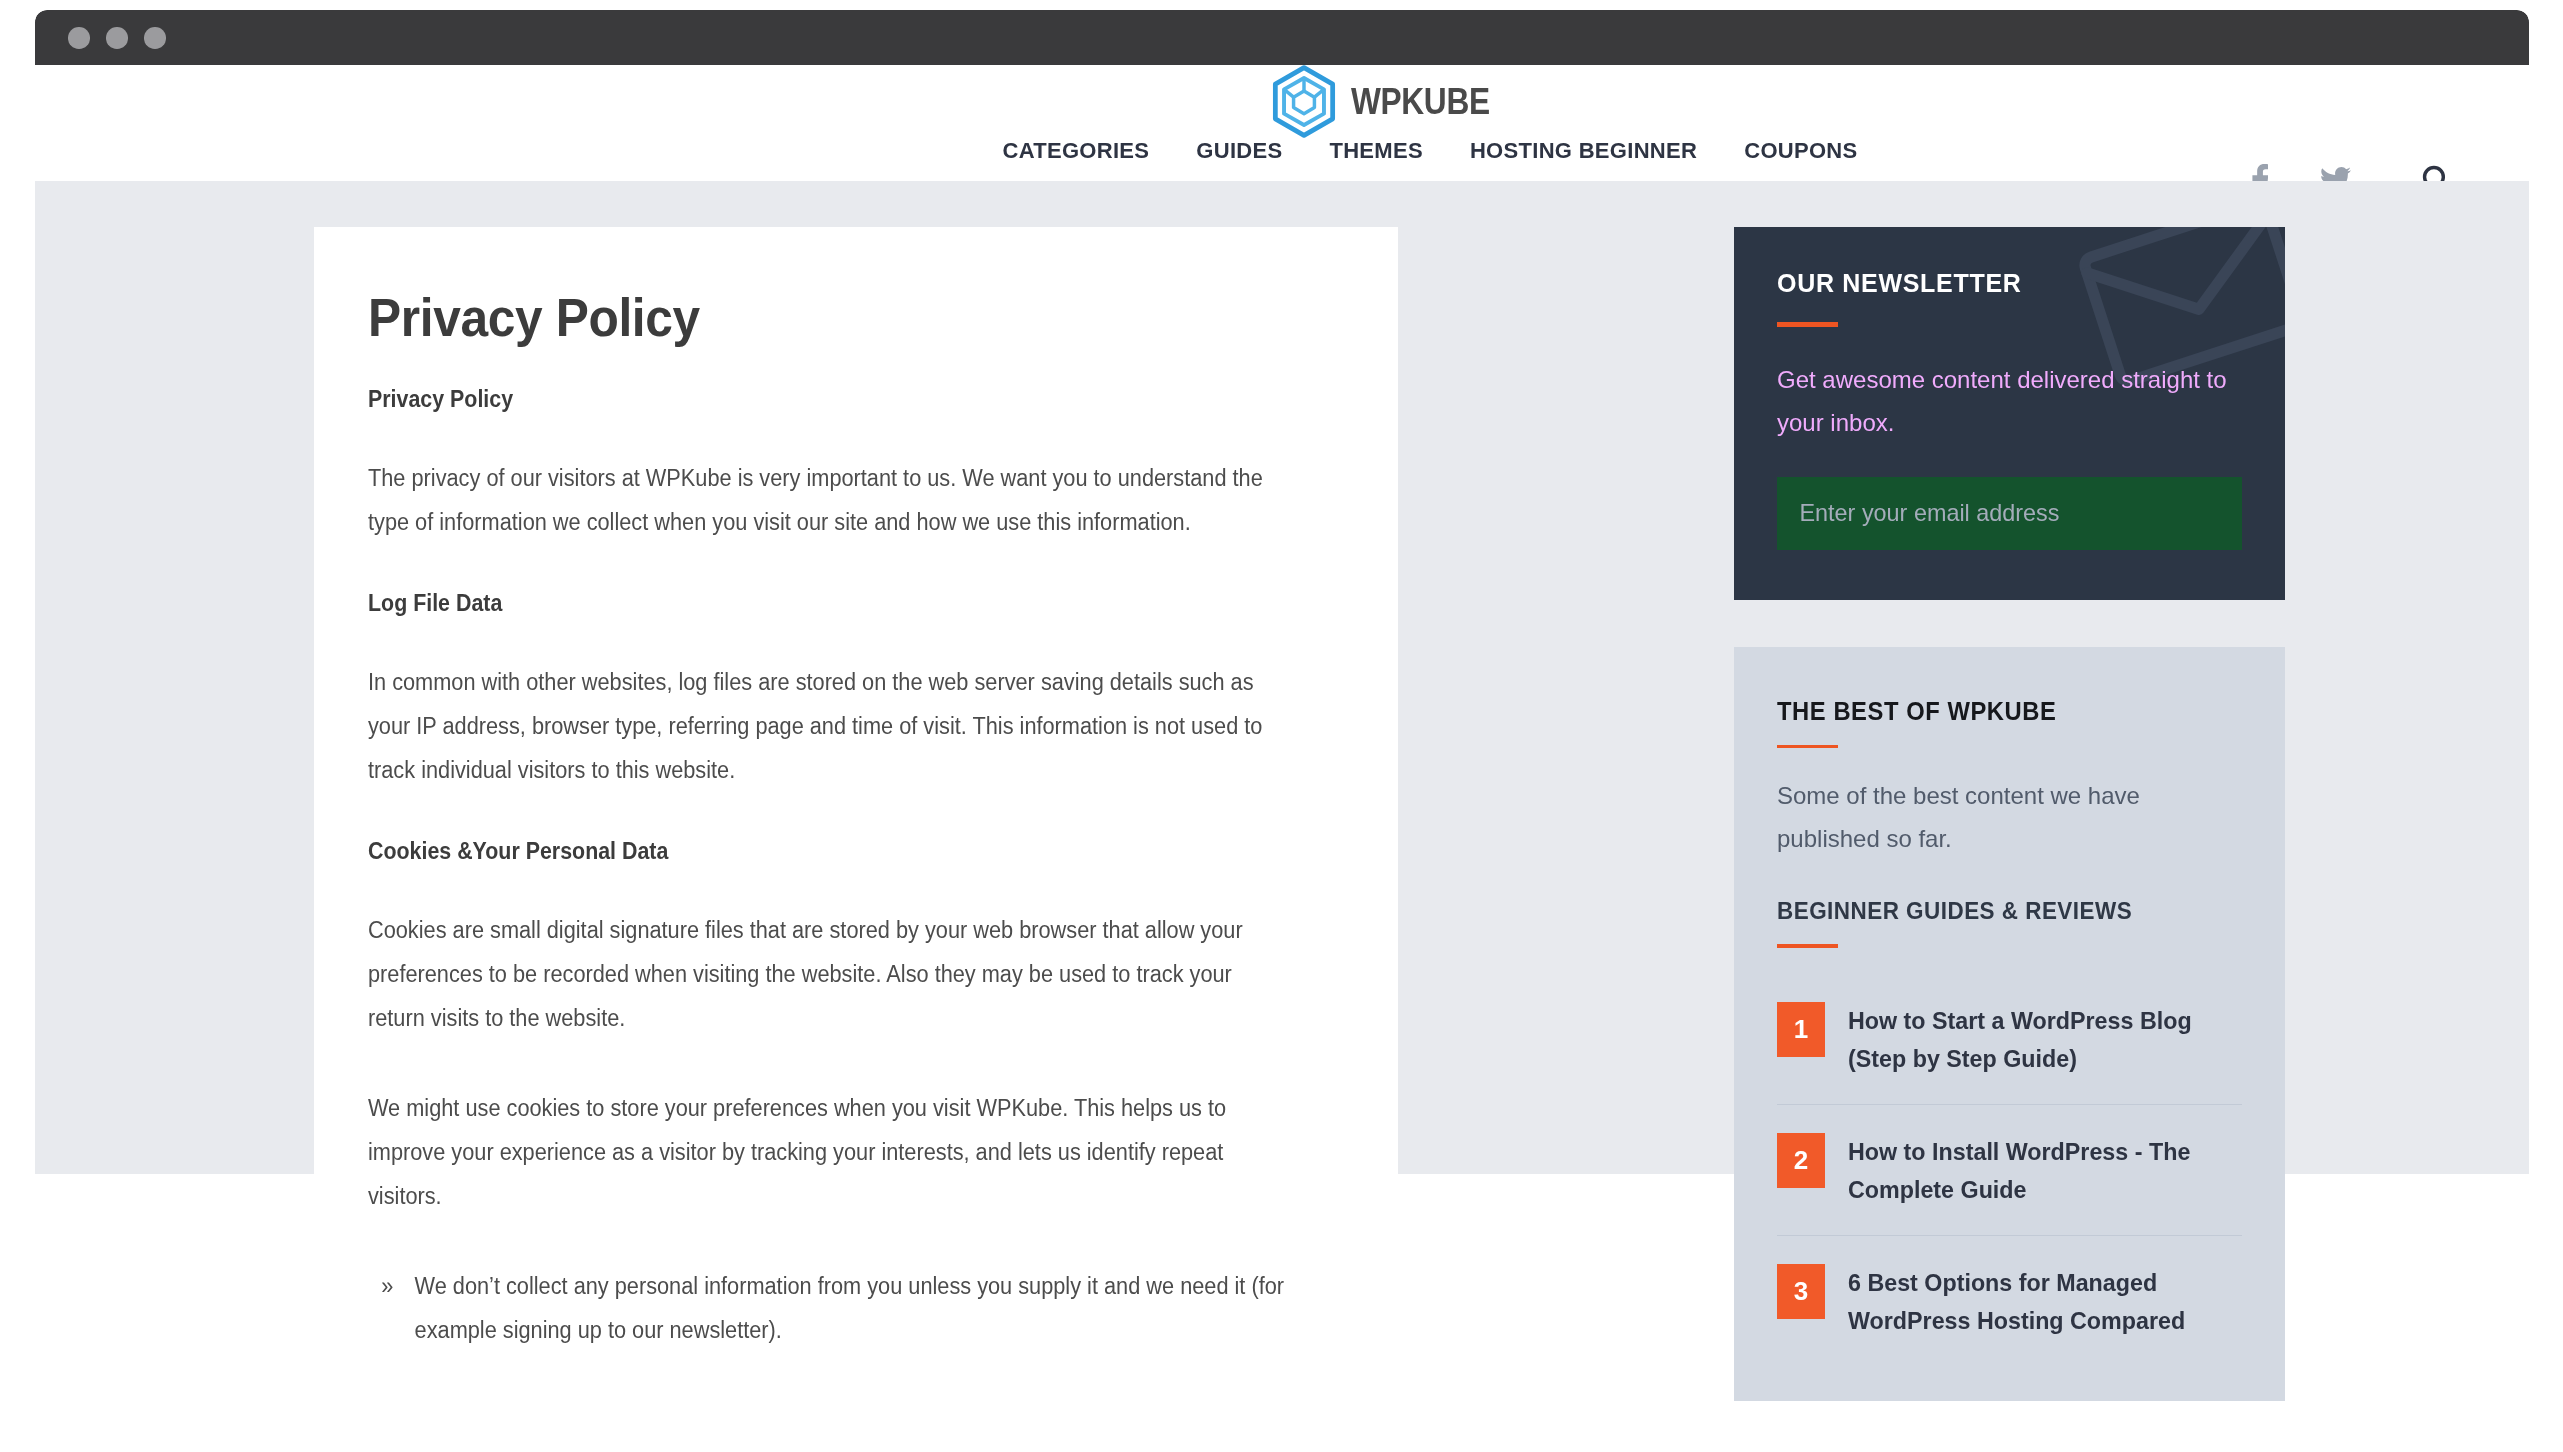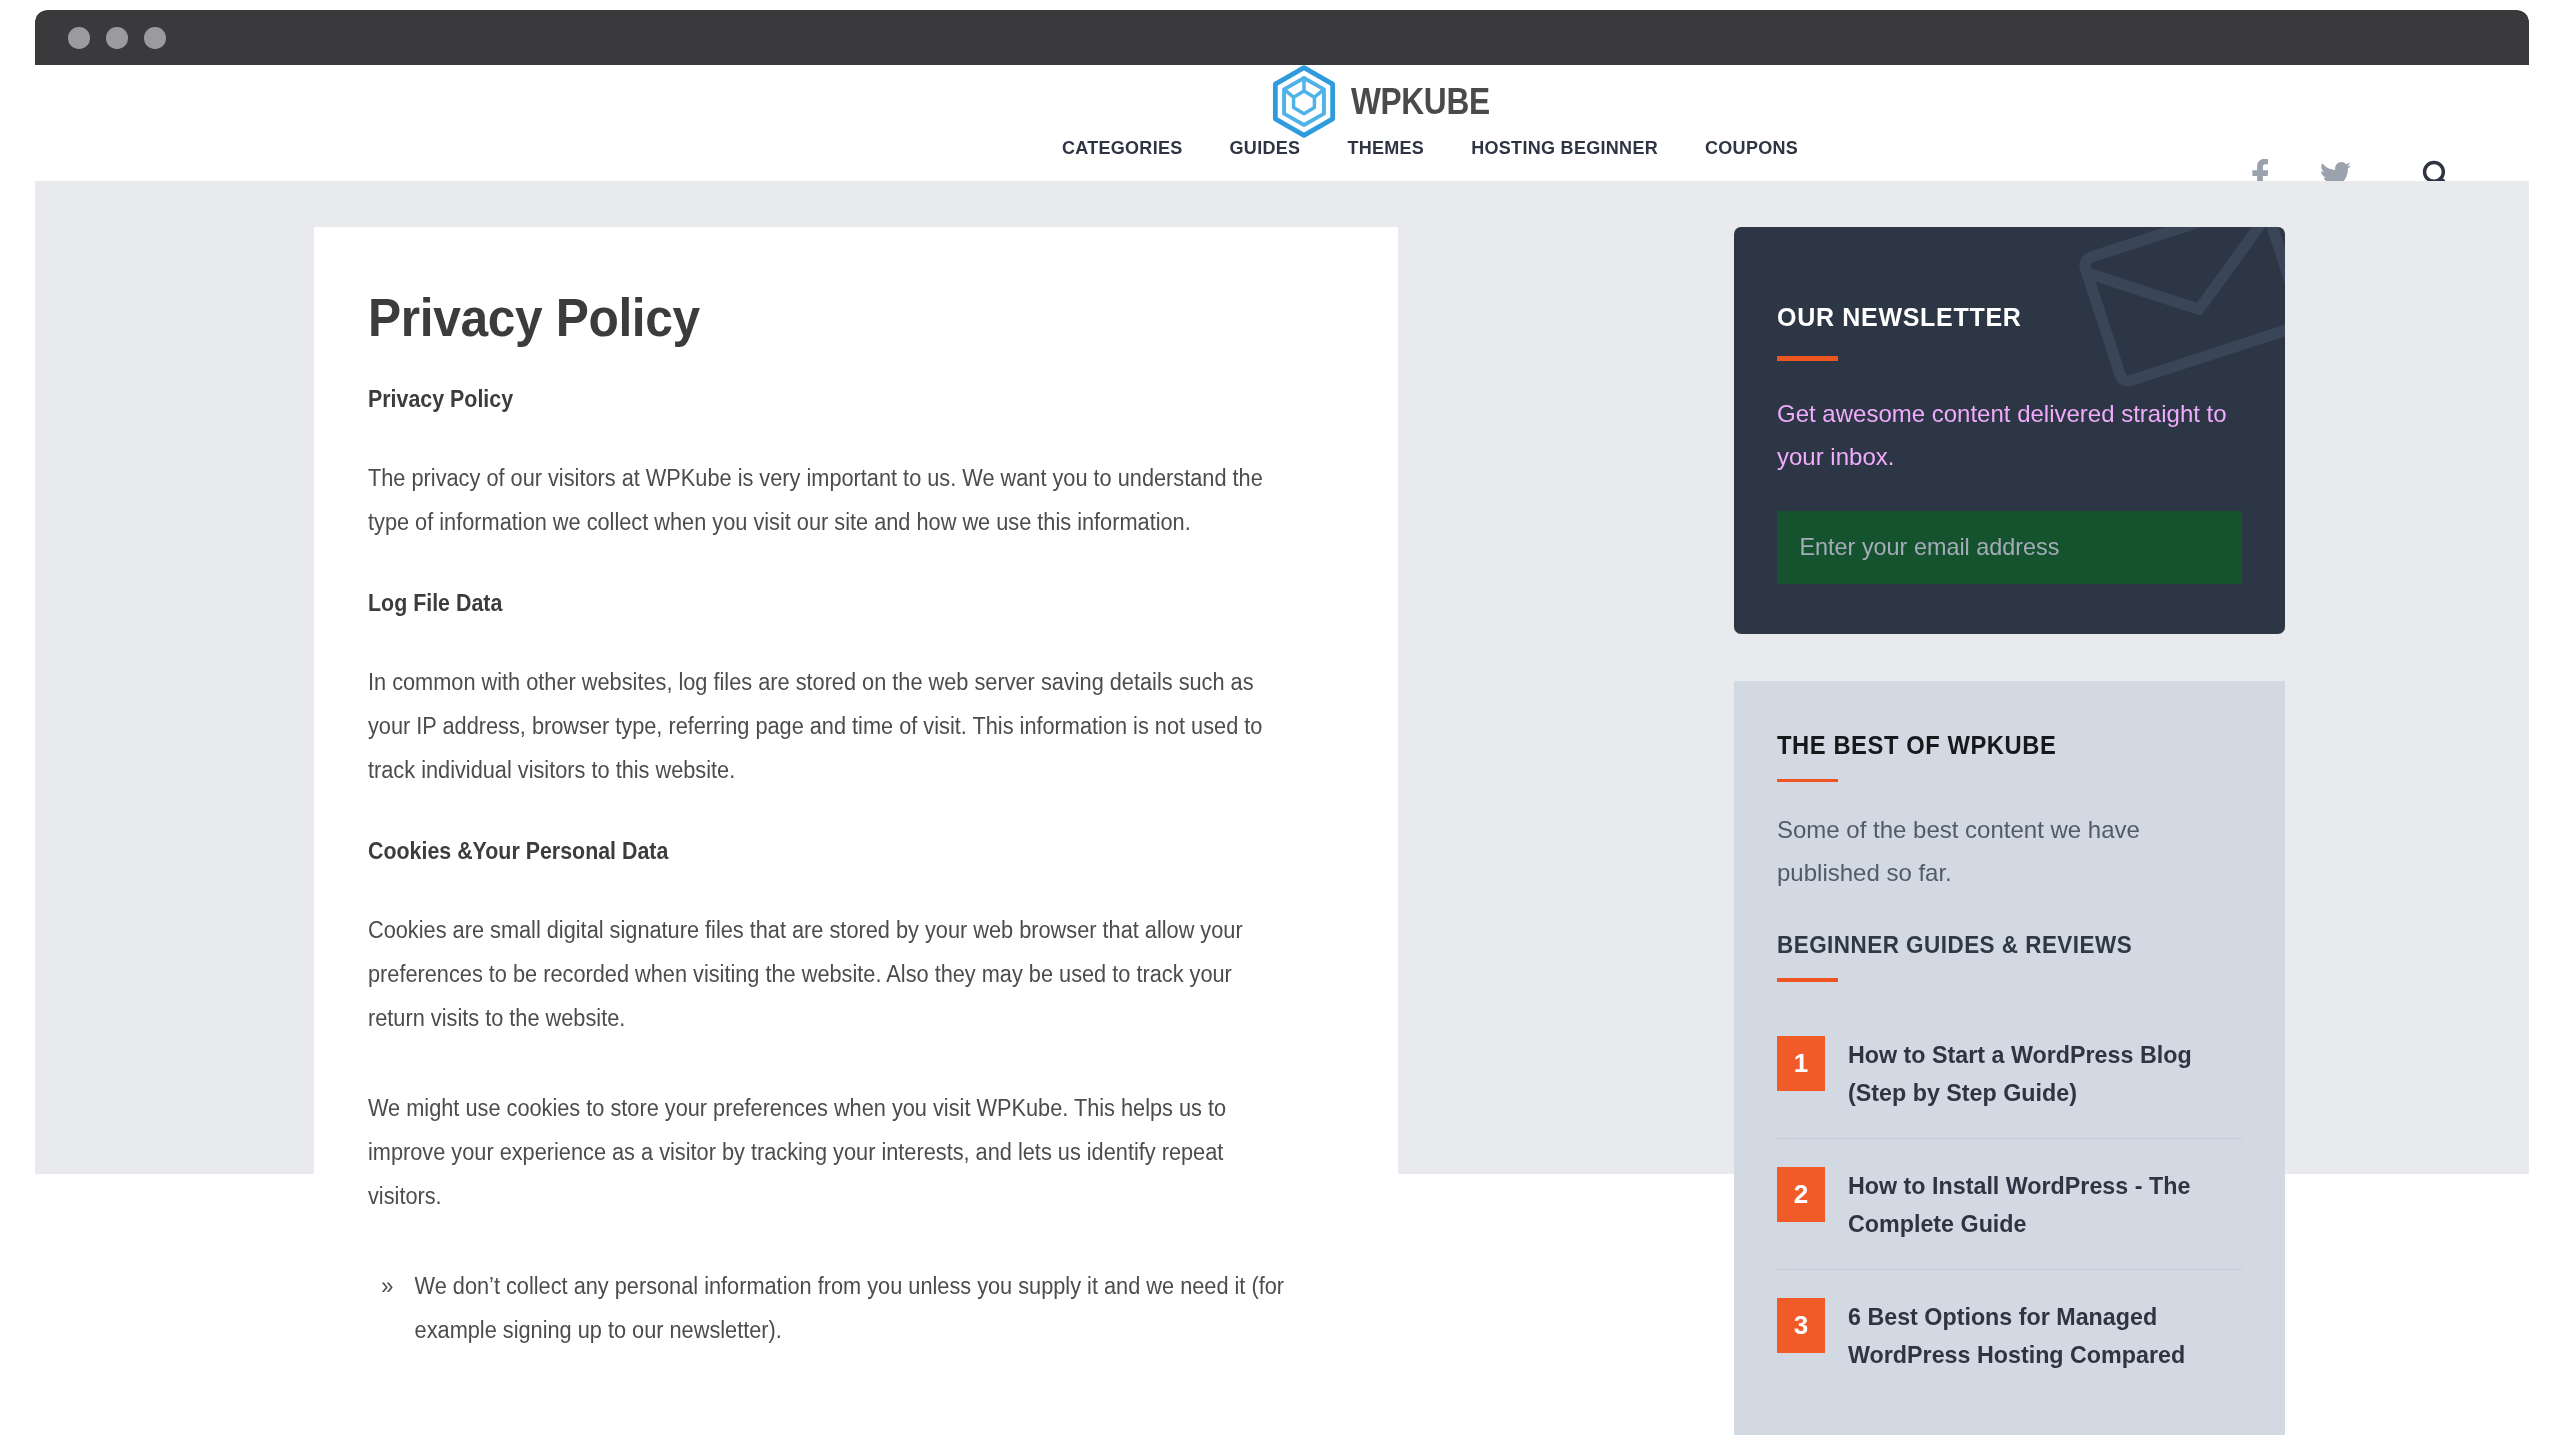--- a/index.html
+++ b/index.html
@@ -61,21 +61,21 @@
     transform-origin: left center;
   }
 
   #primary-nav {
     display: flex;
     align-items: center;
     gap: 47px;
     margin-left: 80px;
   }
   .nav-link {
-    font-size: 18px;
+    font-size: 22px;
     font-weight: bold;
     color: #2e3443;
     letter-spacing: 0.3px;
     text-decoration: none;
     white-space: nowrap;
     cursor: pointer;
   }
 
   #header-actions {
     margin-left: auto;
@@ -157,24 +157,23 @@
   
   #sidebar {
     position: absolute;
     left: 1699px;
     top: 46px;
     width: 551px;
   }
 
   #newsletter-widget {
     background: #2c3645;
-    padding: 76px 43px 50px 43px;
+    padding: 42px 43px 50px 43px;
     position: relative;
     overflow: hidden;
-    border-radius: 7px;
   }
   #envelope-deco {
     position: absolute;
     right: -40px;
     top: -29px;
     width: 277px;
     height: 208px;
     opacity: 1;
     pointer-events: none;
   }

